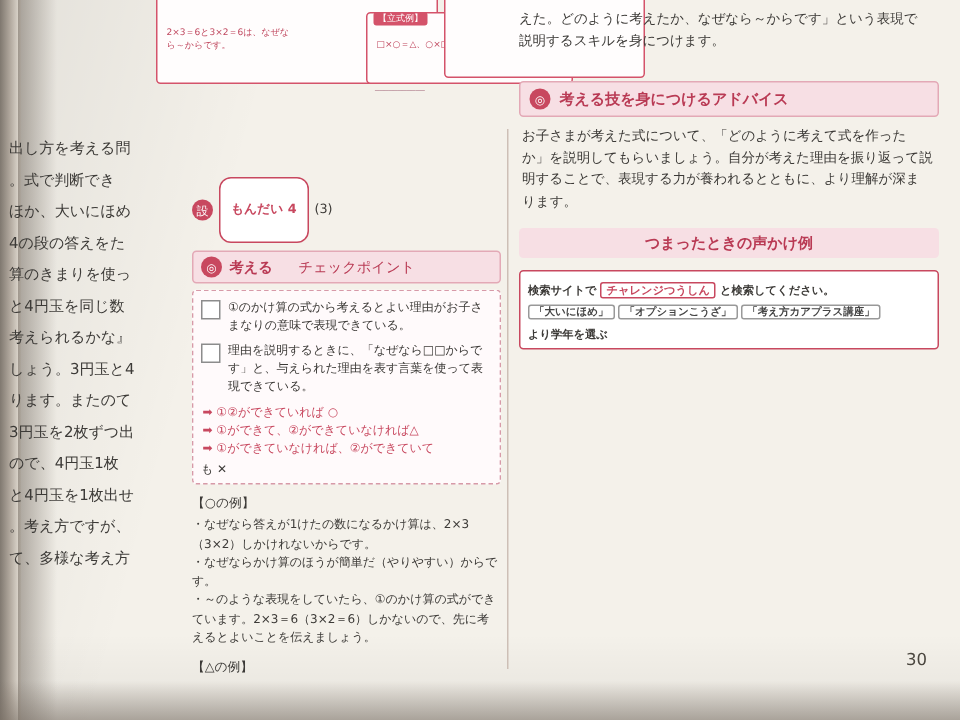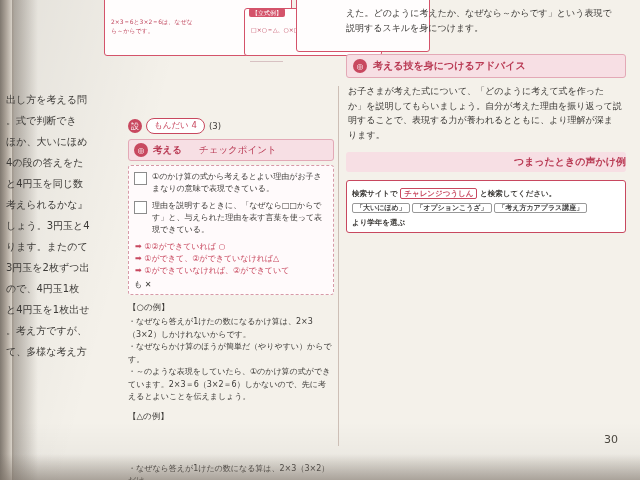--- a/index.html
+++ b/index.html
@@ -56,21 +56,21 @@
 
   
   #mid{position:absolute;left:128px;top:118px;width:206px;}
   .badge-row{display:flex;align-items:center;gap:4px;margin-bottom:5px;}
   .circle-icon{
     width:14px;height:14px;border-radius:50%;background:#c8485f;color:#fff;
     font-size:8px;display:flex;align-items:center;justify-content:center;flex:0 0 auto;
   }
   .pill{
     background:#fff;border:1px solid #c8485f;color:#c8485f;border-radius:8px;
-    font-size:8.5px;padding:1px 7px;
+    font-size:8.5px;padding:15px 7px;font-weight:bold;
   }
   .pill-num{font-size:8.5px;color:#3c3a37;}
   .headband{
     background:#f7dfe4;border:1px solid #e3a9b6;border-radius:3px;
     display:flex;align-items:center;gap:5px;padding:3px 5px;margin-bottom:4px;
   }
   .headband .ttl{color:#b93a54;font-size:9.5px;font-weight:bold;}
   .headband .ttl2{color:#b93a54;font-size:9.5px;font-weight:normal;margin-left:12px;}
   .checkbox-area{
     border:1px dashed #d79aa8;border-radius:3px;padding:5px 5px 4px 5px;background:#fffafb;
@@ -86,21 +86,21 @@
   
   #right{position:absolute;left:346px;top:0;width:280px;}
   #right .topnote{font-size:9px;color:#3c3a37;line-height:15px;margin:6px 8px 0 0;}
   .adv-band{
     margin-top:18px;background:#f7dfe4;border:1px solid #e3a9b6;border-radius:3px;
     display:flex;align-items:center;gap:6px;padding:4px 6px;
   }
   .adv-band .t{color:#b93a54;font-size:10px;font-weight:bold;}
   .adv-body{font-size:9px;color:#3c3a37;line-height:14.5px;margin:6px 4px 0 2px;}
   .sub-band{
-    margin-top:10px;background:#f7dfe4;border-radius:3px;text-align:right;
+    margin-top:10px;background:#f7dfe4;border-radius:3px;text-align:center;
     color:#b93a54;font-size:10px;font-weight:bold;padding:3px 0;
   }
   .koe{margin-top:8px;}
   .koe .pill-sm{
     display:inline-block;background:#fff;border:1px solid #c8485f;color:#c8485f;
     border-radius:7px;font-size:7.5px;padding:0 6px;vertical-align:middle;
   }
   .koe-txt{font-size:8.5px;color:#3c3a37;line-height:13px;margin:3px 0 0 0;}
 
   
@@ -142,20 +142,21 @@
     </div>
 
     <div style="position:absolute;left:150px;top:58px;font-size:5px;color:#b07f8c;">───────────</div>
   </div>
 
   <div id="left-col">
     <p>出し方を考える問</p>
     <p>。式で判断でき</p>
     <p>ほか、大いにほめ</p>
     <p>4の段の答えをた</p>
+    <p>算のきまりを使っ</p>
     <p>と4円玉を同じ数</p>
     <p>考えられるかな』</p>
     <p>しょう。3円玉と4</p>
     <p>ります。またのて</p>
     <p>3円玉を2枚ずつ出</p>
     <p>ので、4円玉1枚</p>
     <p>と4円玉を1枚出せ</p>
     <p>。考え方ですが、</p>
     <p>て、多様な考え方</p>
   </div>

